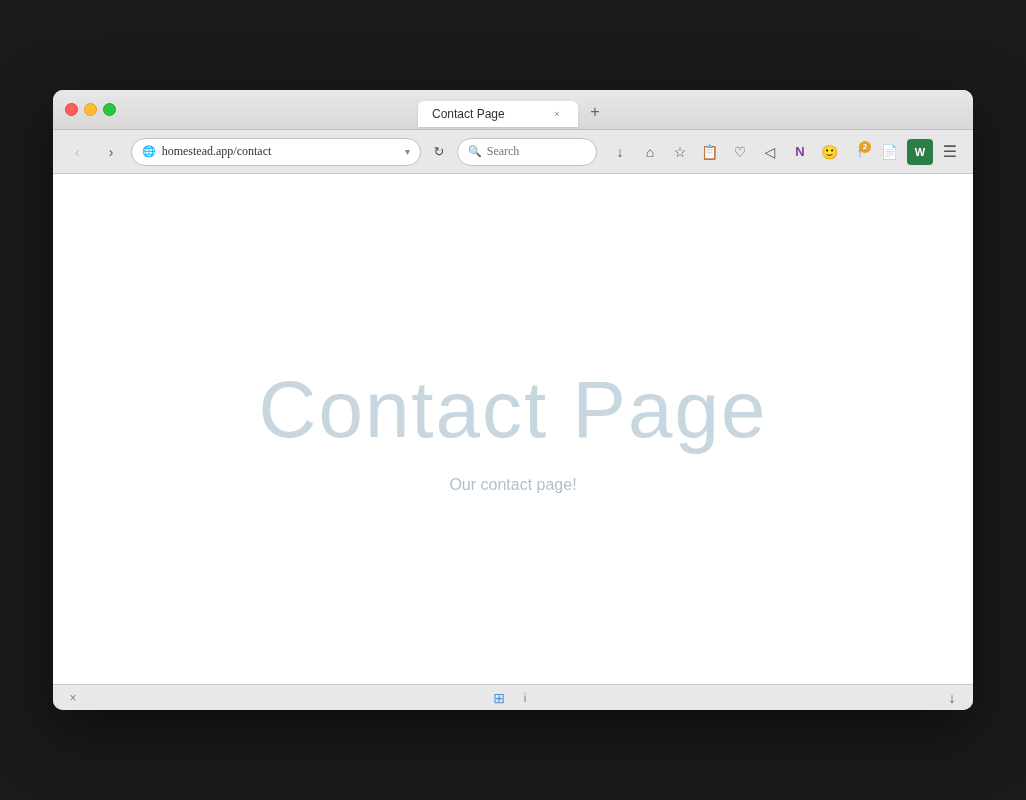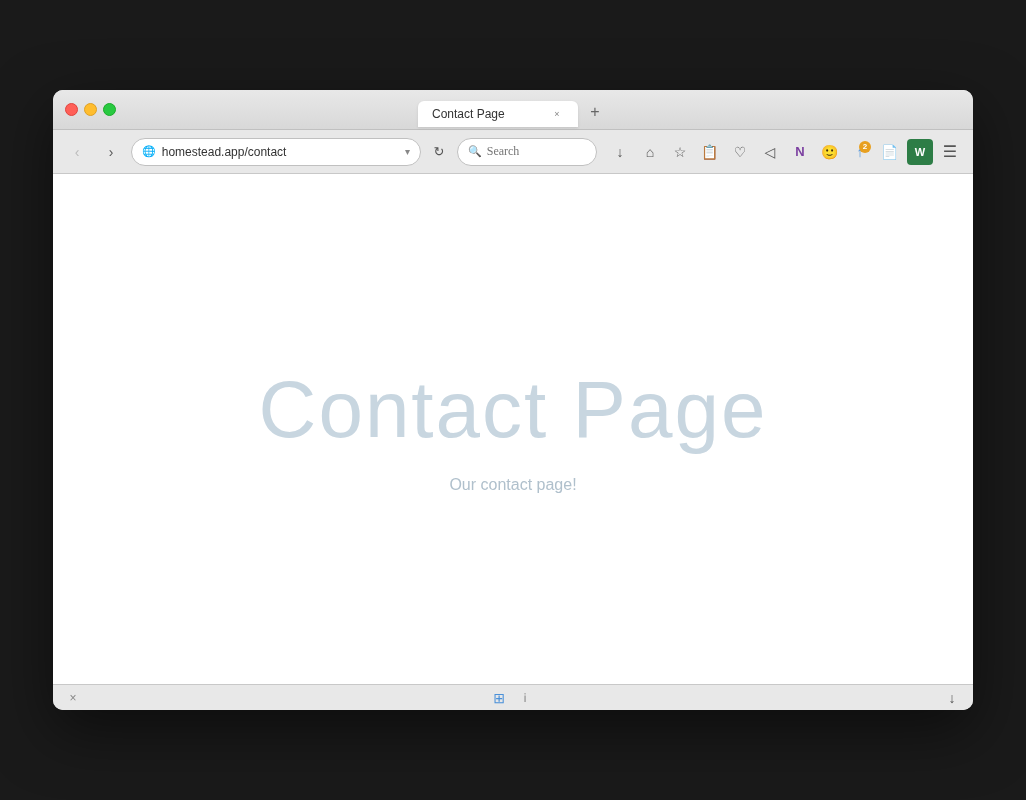--- a/index.html
+++ b/index.html
@@ -145,20 +145,21 @@
       gap: 6px;
     }
 
     .address-bar input {
       border: none;
       outline: none;
       font-size: 12px;
       color: #333;
       flex: 1;
       background: transparent;
+      font-family: Liberation Serif, serif;
     }
 
     .address-icon {
       color: #888;
       font-size: 11px;
     }
 
     .dropdown-btn {
       color: #888;
       font-size: 10px;

